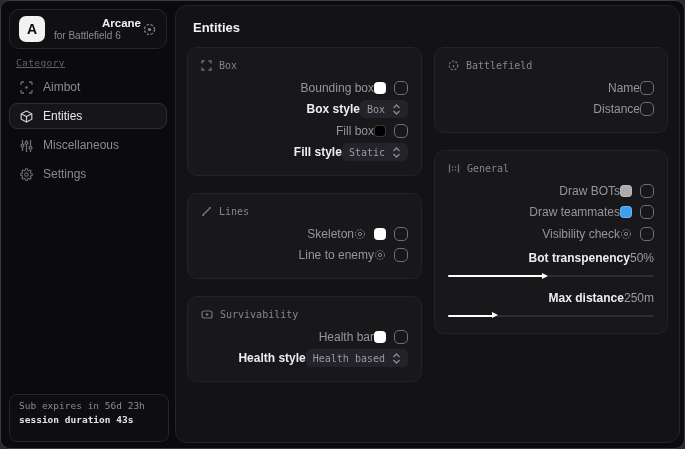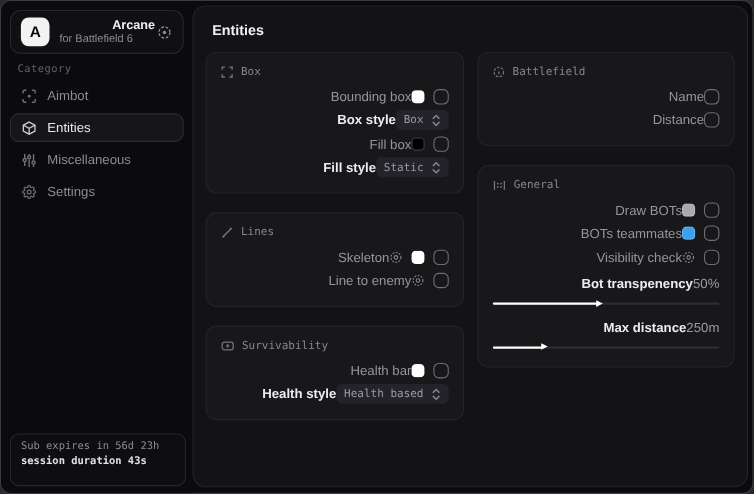--- a/index.html
+++ b/index.html
@@ -16,21 +16,21 @@
   .brand-card{
     margin:8px;height:38px;border:1px solid #26262b;border-radius:10px;
     background:#101013;display:flex;align-items:center;padding:0 9px;gap:9px;
   }
   .logo{width:26px;height:26px;border-radius:7px;background:#f2f2f2;color:#0a0a0a;
     display:flex;align-items:center;justify-content:center;font-weight:700;font-size:14px;flex:none;}
   .brand-text{flex:1;min-width:0;line-height:1.25;}
   .brand-name{font-size:11.5px;font-weight:700;color:#f0f0f2;margin-left:48px;}
   .brand-sub{font-size:10px;color:#8b8b92;}
   .target-btn{color:#8b8b92;display:flex;align-items:center;}
-  .category{font-size:9.5px;color:#62626a;margin:0 0 6px 15px;letter-spacing:.4px;}
+  .category{font-size:9.5px;color:#62626a;margin:0 0 6px 15px;letter-spacing:.4px;text-decoration:underline;}
   .nav-item{
     height:24px;margin:3px 8px;padding:0 9px;border:1px solid transparent;border-radius:8px;
     display:flex;align-items:center;gap:10px;font-size:12px;color:#8b8b92;cursor:pointer;
   }
   .nav-item .nav-ic{color:#6f6f77;display:flex;align-items:center;width:14px;justify-content:center;}
   .nav-item.selected{background:#16161a;border-color:#2c2c33;color:#e8e8ec;}
   .nav-item.selected .nav-ic{color:#c9c9cf;}
   .sidebar-footer{
     position:absolute;left:8px;right:6px;bottom:6px;height:48px;
     border:1px solid #26262b;border-radius:8px;background:#0e0e11;
@@ -316,21 +316,21 @@
             <span>General</span>
           </div>
           <div class="row">
             <span class="lbl">Draw BOTs</span>
             <span class="controls">
               <span class="swatch" style="background: rgb(169, 169, 174);"></span>
               <span class="checkbox"></span>
             </span>
           </div>
           <div class="row">
-            <span class="lbl">BOTs teammates</span>
+            <span class="lbl">Draw teammates</span>
             <span class="controls">
               <span class="swatch" style="background: rgb(58, 160, 240);"></span>
               <span class="checkbox"></span>
             </span>
           </div>
           <div class="row">
             <span class="lbl">Visibility check</span>
             <span class="controls">
               <span class="gear-btn">
                 <svg width="12" height="12" viewBox="0 0 24 24" fill="none" stroke="currentColor" stroke-width="2">

